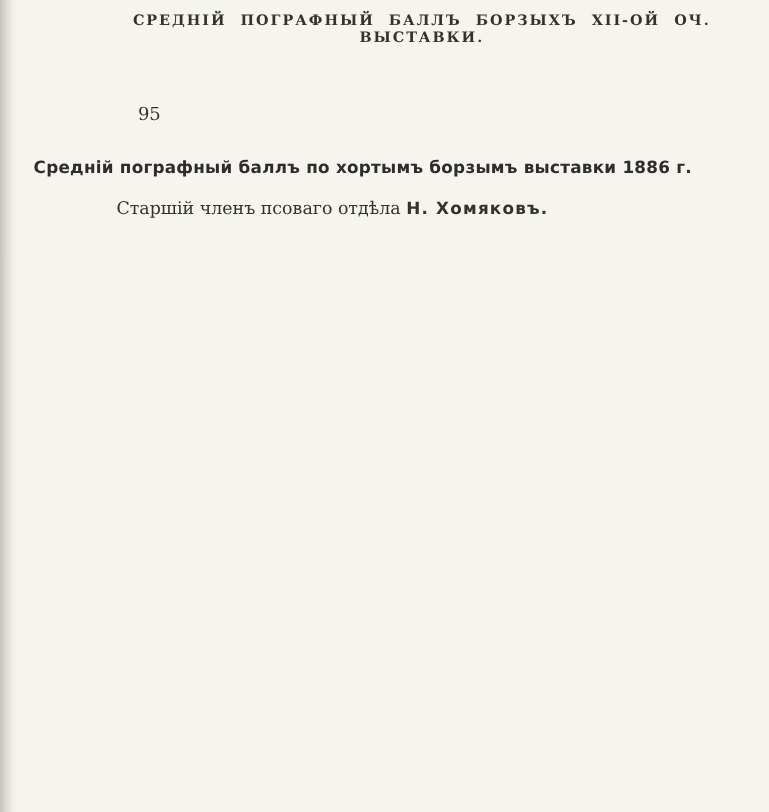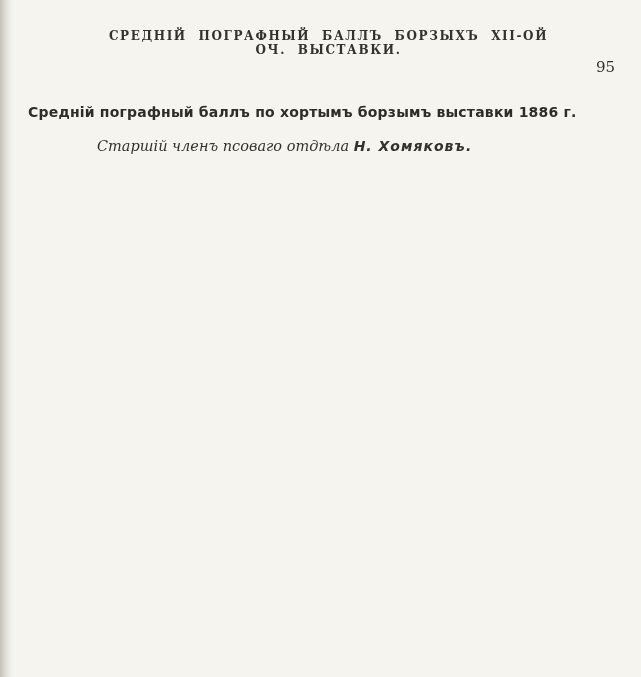--- a/index.html
+++ b/index.html
@@ -21,22 +21,23 @@
     content:"";position:absolute;inset:0;
     background:
       radial-gradient(3px 5px at 4px 90px,#a9a69a 40%,transparent 60%),
       radial-gradient(4px 6px at 6px 260px,#a9a69a 40%,transparent 60%),
       radial-gradient(3px 4px at 3px 300px,#b3b0a4 40%,transparent 60%),
       radial-gradient(4px 7px at 5px 470px,#aaa79b 40%,transparent 60%),
       radial-gradient(3px 5px at 7px 620px,#b0ad a1 40%,transparent 60%);
   }
 
   .page-header{
-    display:flex;align-items:center;
+    display:flex;align-items:flex-start;
     padding:10px 26px 0 88px;
+    flex-direction:column;
   }
   .header-title{
     flex:1;text-align:center;
     font-size:12px;font-weight:bold;
     letter-spacing:1.6px;word-spacing:6px;
     color:#33322d;
   }
   .page-number{
     width:46px;text-align:right;
     font-size:15px;color:#33322d;margin-top:48px;
@@ -56,21 +57,21 @@
 
   .section-title{
     margin:15px 0 10px 28px;
     font-family:"DejaVu Sans","Liberation Sans",sans-serif;
     font-size:14px;font-weight:bold;color:#2e2d29;
     letter-spacing:.2px;
   }
 
   .page-footer{
     margin:8px 0 16px 97px;
-    font-size:14.5px;color:#33322d;font-style:italic;
+    font-size:14.5px;color:#33322d;
   }
   .footer-signature{
     font-family:"DejaVu Sans","Liberation Sans",sans-serif;
     font-weight:bold;font-size:14px;letter-spacing:1px;
   }
 </style>
 </head>
 <body>
 
 <div class="scan-edge"></div>

